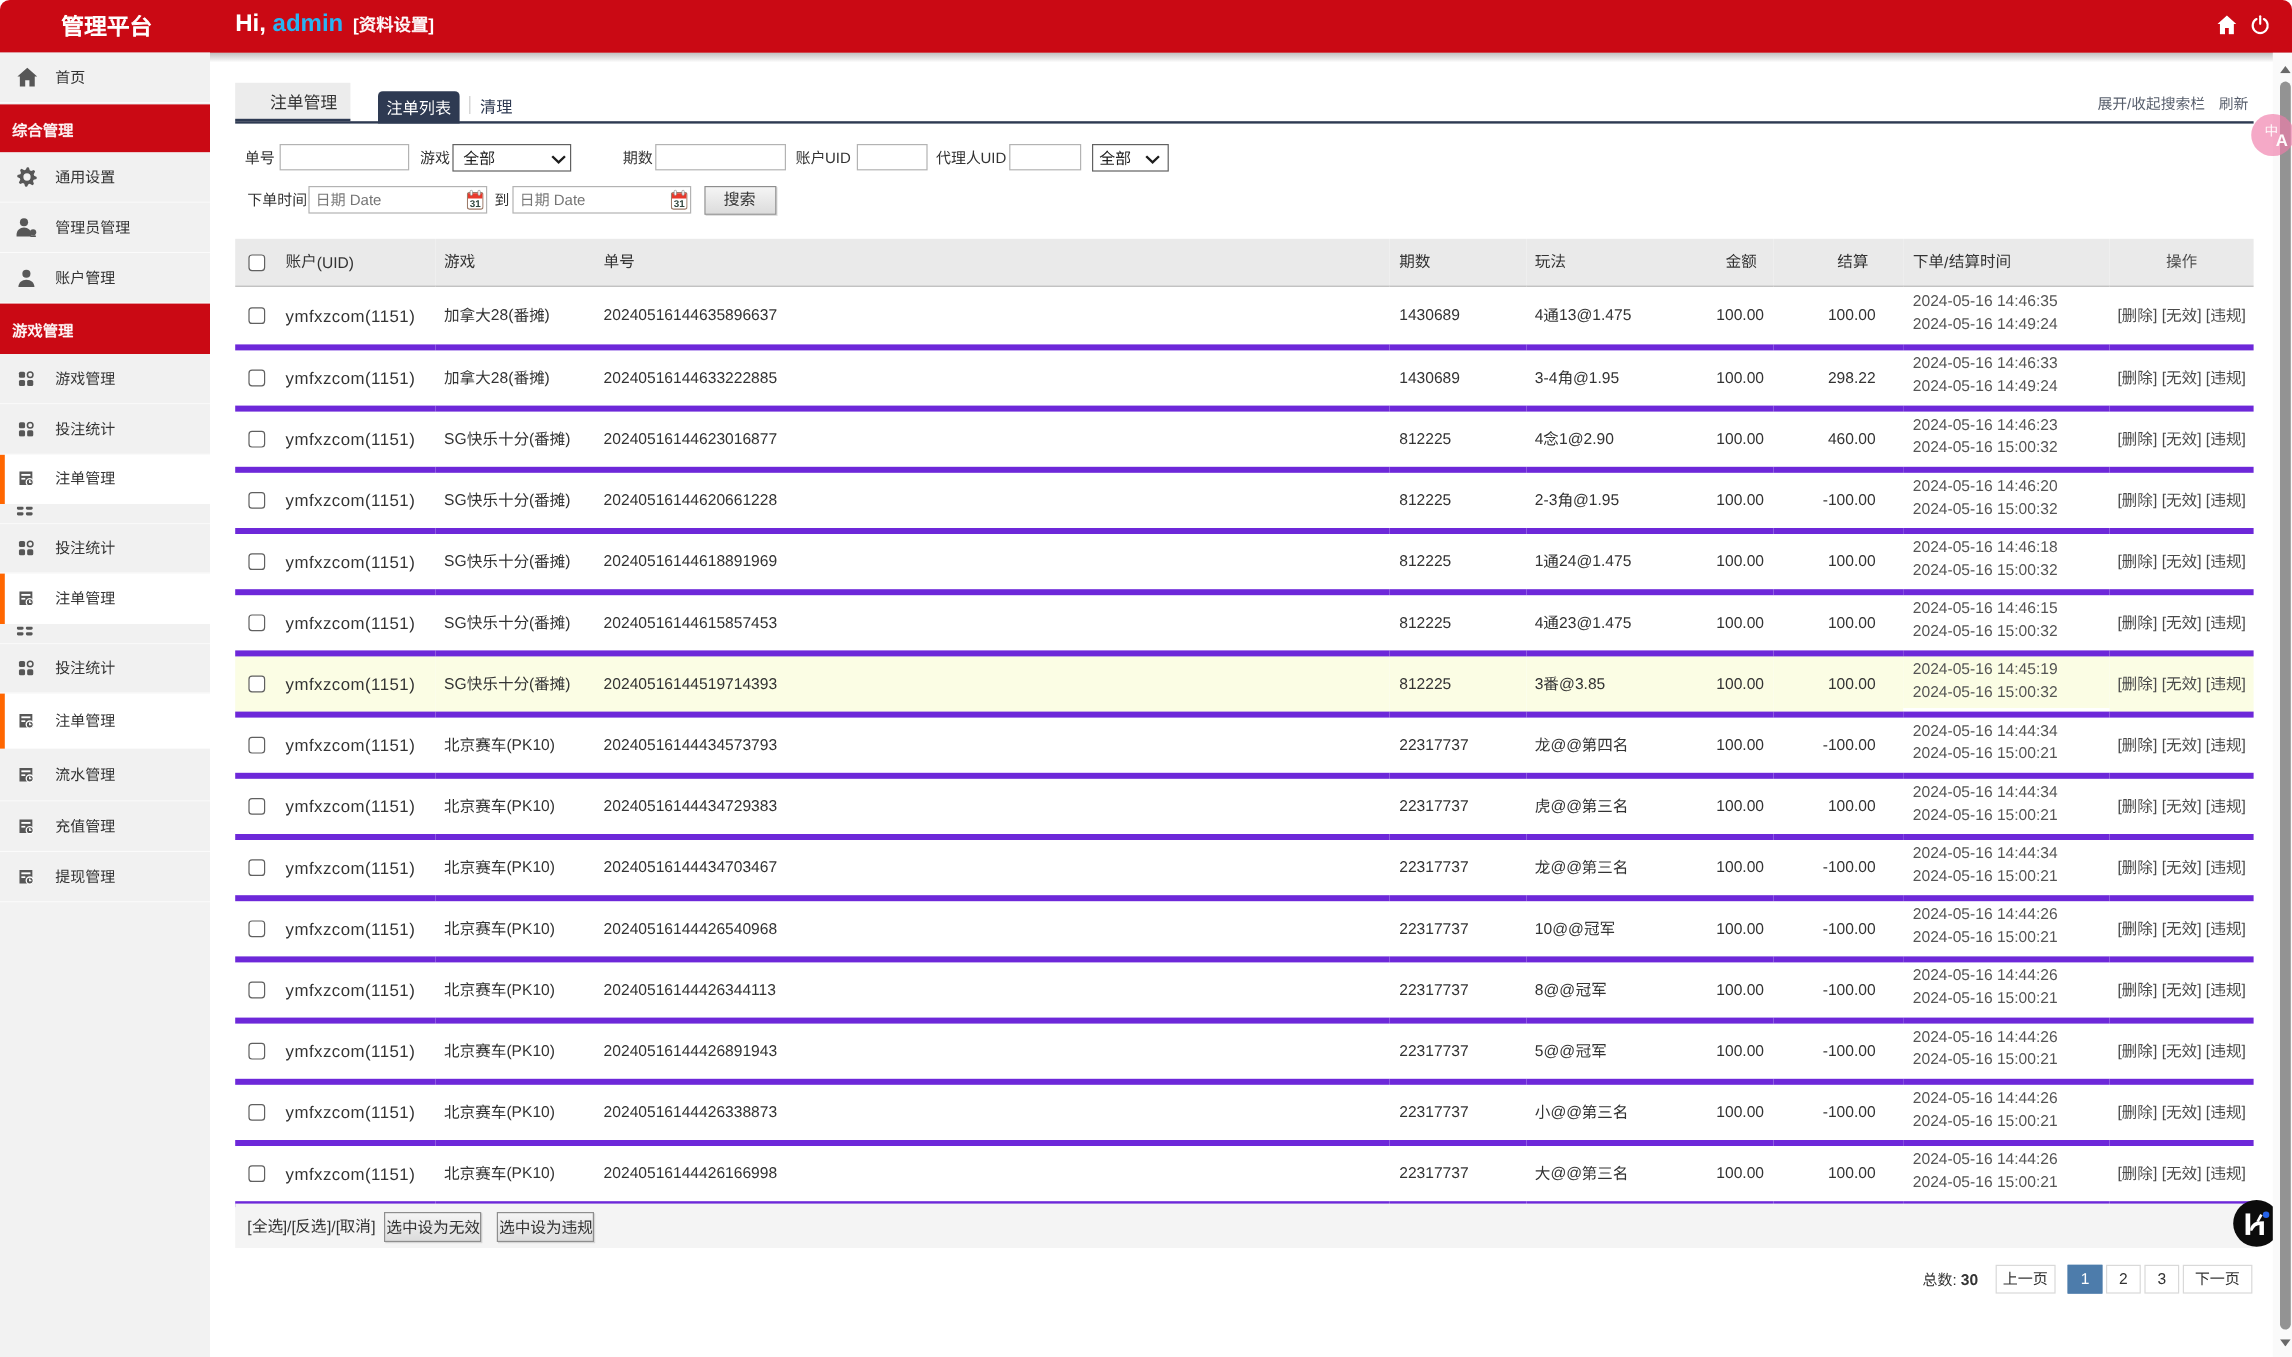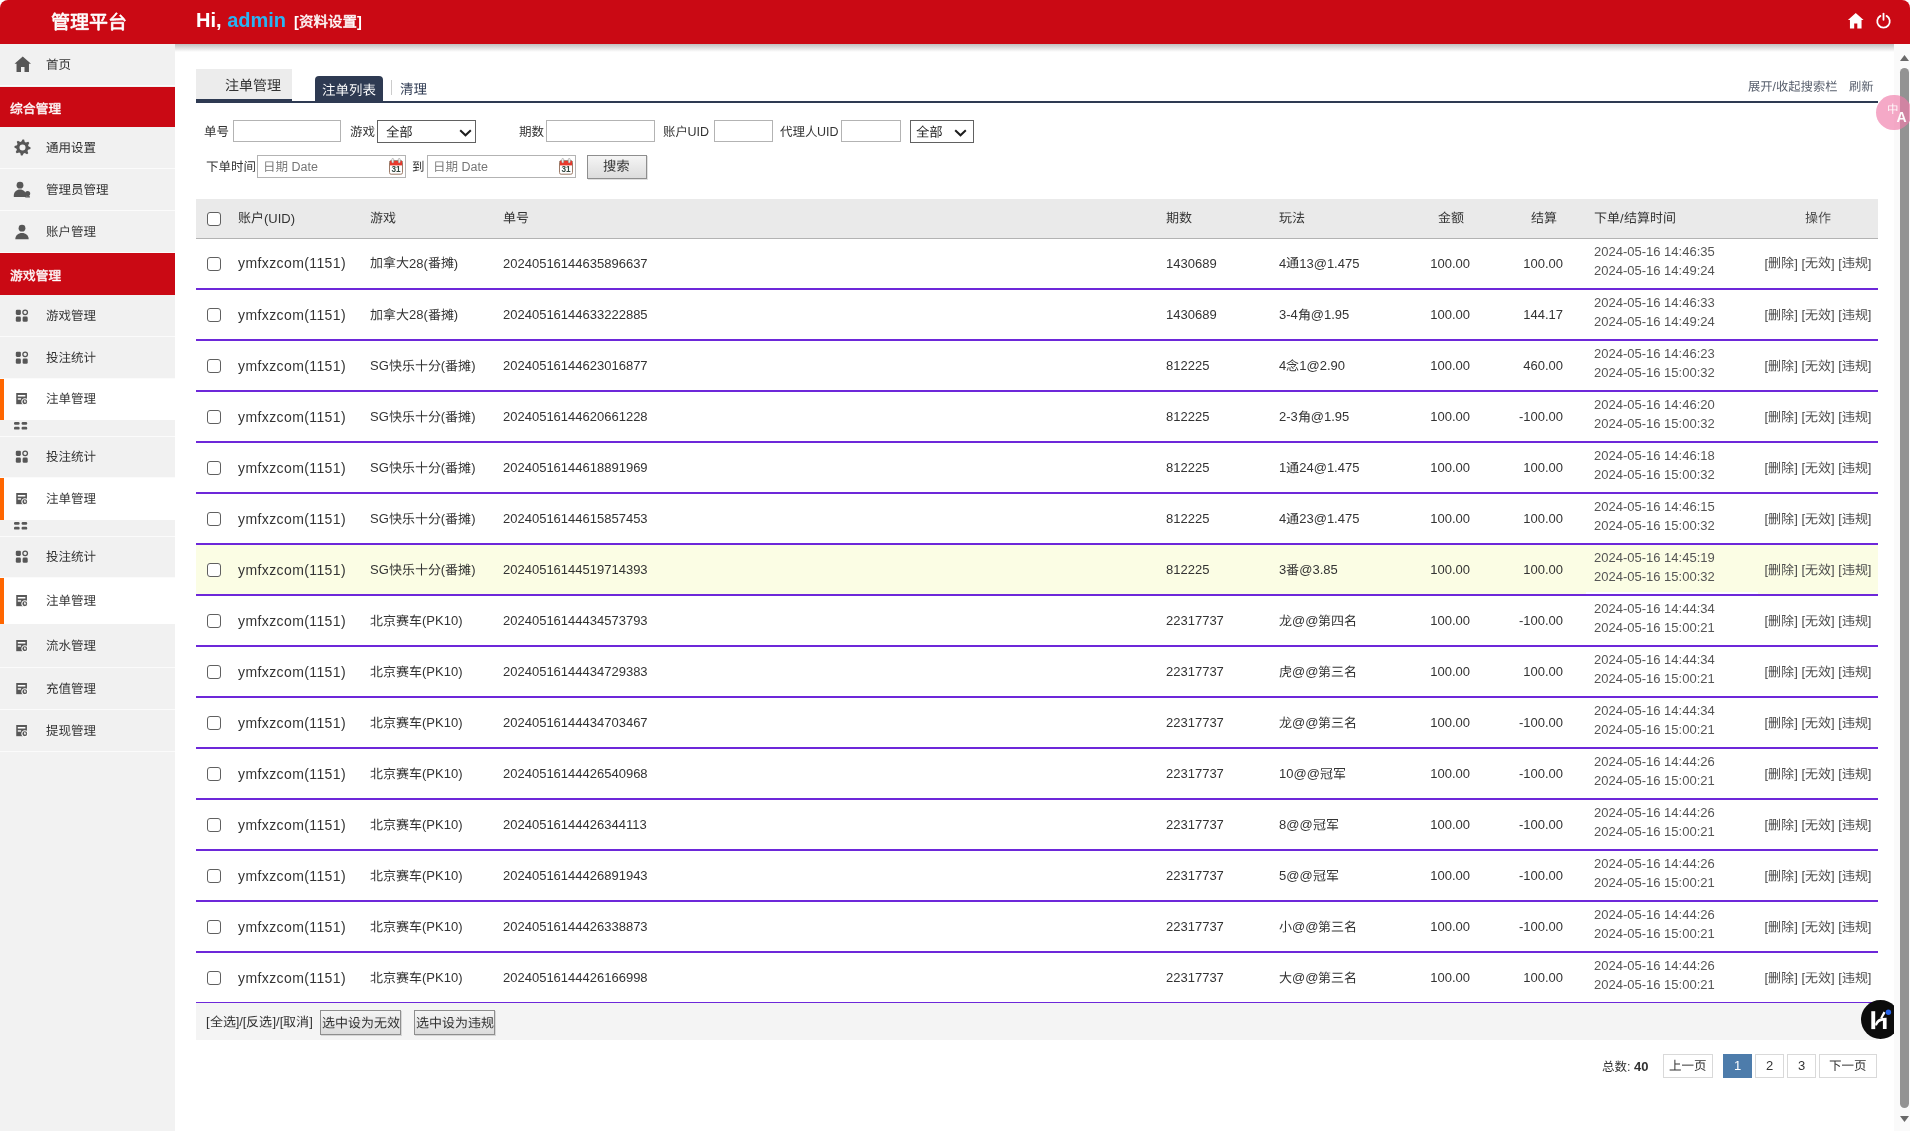--- a/index.html
+++ b/index.html
@@ -12,21 +12,21 @@
 .mi{position:absolute;left:0;width:175px;background:#f1f1f1;border-bottom:1px solid #fbfbfb}
 .mi .ic{position:absolute;left:14px;color:#575757;fill:#575757}
 .mired{position:absolute;left:0;width:175px;background:#ca0914}
 .miw{background:#fff;border-left:4px solid #f60;border-bottom:none}
 .miw .ic{left:10px}
 input.t{position:absolute;border:1px solid #b3b3b3;background:#fff;font-size:13px;padding:0 4px;font-family:inherit}
 .sel{position:absolute;border:1px solid #b3b3b3;background:#fff}
 table{border-collapse:collapse;table-layout:fixed;position:absolute;left:196px;top:199px;width:1682px;font-size:13px;color:#333}
 th{font-weight:normal;text-align:left;color:#333}
 thead tr{height:39px;background:#eaeaea;border-bottom:1px solid #b3b3b3}
-tbody tr{height:51px;border-bottom:2px solid #6d28d9}
+tbody tr{height:51px;border-bottom:5px solid #6d28d9}
 td{vertical-align:middle}
 .cb{display:inline-block;width:14px;height:14px;border:1.4px solid #606060;border-radius:3px;background:#fff;vertical-align:middle}
 .tm{color:#555;font-size:13px;line-height:19px;position:relative;top:-2.5px}
 .op{text-align:center;color:#4a4a4a}
 .ra{text-align:right}
 .pg{position:absolute;height:24px;border:1px solid #d9d9d9;background:#fff;color:#333;font-size:13px;text-align:center;line-height:22px}
 .btn{position:absolute;border:1px solid #8e8e8e;background:linear-gradient(#f5f5f5,#dcdcdc);font-size:13px;color:#333;text-align:center;box-shadow:1px 1px 0 rgba(0,0,0,.12)}
 </style></head><body>
 <svg style="position:absolute;width:0;height:0">
     <defs>
@@ -604,21 +604,21 @@
           </svg>28(<svg class="k" width="26.0" height="13" viewBox="0 -88 200 100">
             <use href="#g756a" x="0"></use>
             <use href="#g644a" x="100"></use>
           </svg>)</td>
         <td style="padding-left:8px">20240516144633222885</td>
         <td style="padding-left:8px">1430689</td>
         <td style="padding-left:7px">3-4<svg class="k" width="13.0" height="13" viewBox="0 -88 100 100">
             <use href="#g89d2" x="0"></use>
           </svg>@1.95</td>
         <td class="ra" style="padding-right:8px">100.00</td>
-        <td class="ra" style="padding-right:23px">144.17</td>
+        <td class="ra" style="padding-right:23px">298.22</td>
         <td class="tm" style="padding-left:8px">2024-05-16 14:46:33<br>2024-05-16 14:49:24</td>
         <td class="op">[<svg class="k" width="26.0" height="13" viewBox="0 -88 200 100">
             <use href="#g5220" x="0"></use>
             <use href="#g9664" x="100"></use>
           </svg>] [<svg class="k" width="26.0" height="13" viewBox="0 -88 200 100">
             <use href="#g65e0" x="0"></use>
             <use href="#g6548" x="100"></use>
           </svg>] [<svg class="k" width="26.0" height="13" viewBox="0 -88 200 100">
             <use href="#g8fdd" x="0"></use>
             <use href="#g89c4" x="100"></use>
@@ -1051,21 +1051,21 @@
       <use href="#g9009" x="0"></use>
       <use href="#g4e2d" x="100"></use>
       <use href="#g8bbe" x="200"></use>
       <use href="#g4e3a" x="300"></use>
       <use href="#g8fdd" x="400"></use>
       <use href="#g89c4" x="500"></use>
     </svg></div>
 <div class="ab" style="left:1602px;top:1060px;font-size:12.5px;color:#333;"><svg class="k" width="25.0" height="12.5" viewBox="0 -88 200 100">
       <use href="#g603b" x="0"></use>
       <use href="#g6570" x="100"></use>
-    </svg>: <b style="font-size:13px">40</b></div>
+    </svg>: <b style="font-size:13px">30</b></div>
 <div class="pg" style="left:1663px;top:1054px;width:50px"><svg class="k" width="37.5" height="12.5" viewBox="0 -88 300 100">
       <use href="#g4e0a" x="0"></use>
       <use href="#g4e00" x="100"></use>
       <use href="#g9875" x="200"></use>
     </svg></div>
 <div class="pg" style="left:1723px;top:1054px;width:29px;background:#4d7cab;border-color:#4d7cab;color:#fff">1</div>
 <div class="pg" style="left:1755px;top:1054px;width:29px">2</div>
 <div class="pg" style="left:1787px;top:1054px;width:29px">3</div>
 <div class="pg" style="left:1819px;top:1054px;width:58px"><svg class="k" width="37.5" height="12.5" viewBox="0 -88 300 100">
       <use href="#g4e0b" x="0"></use>

